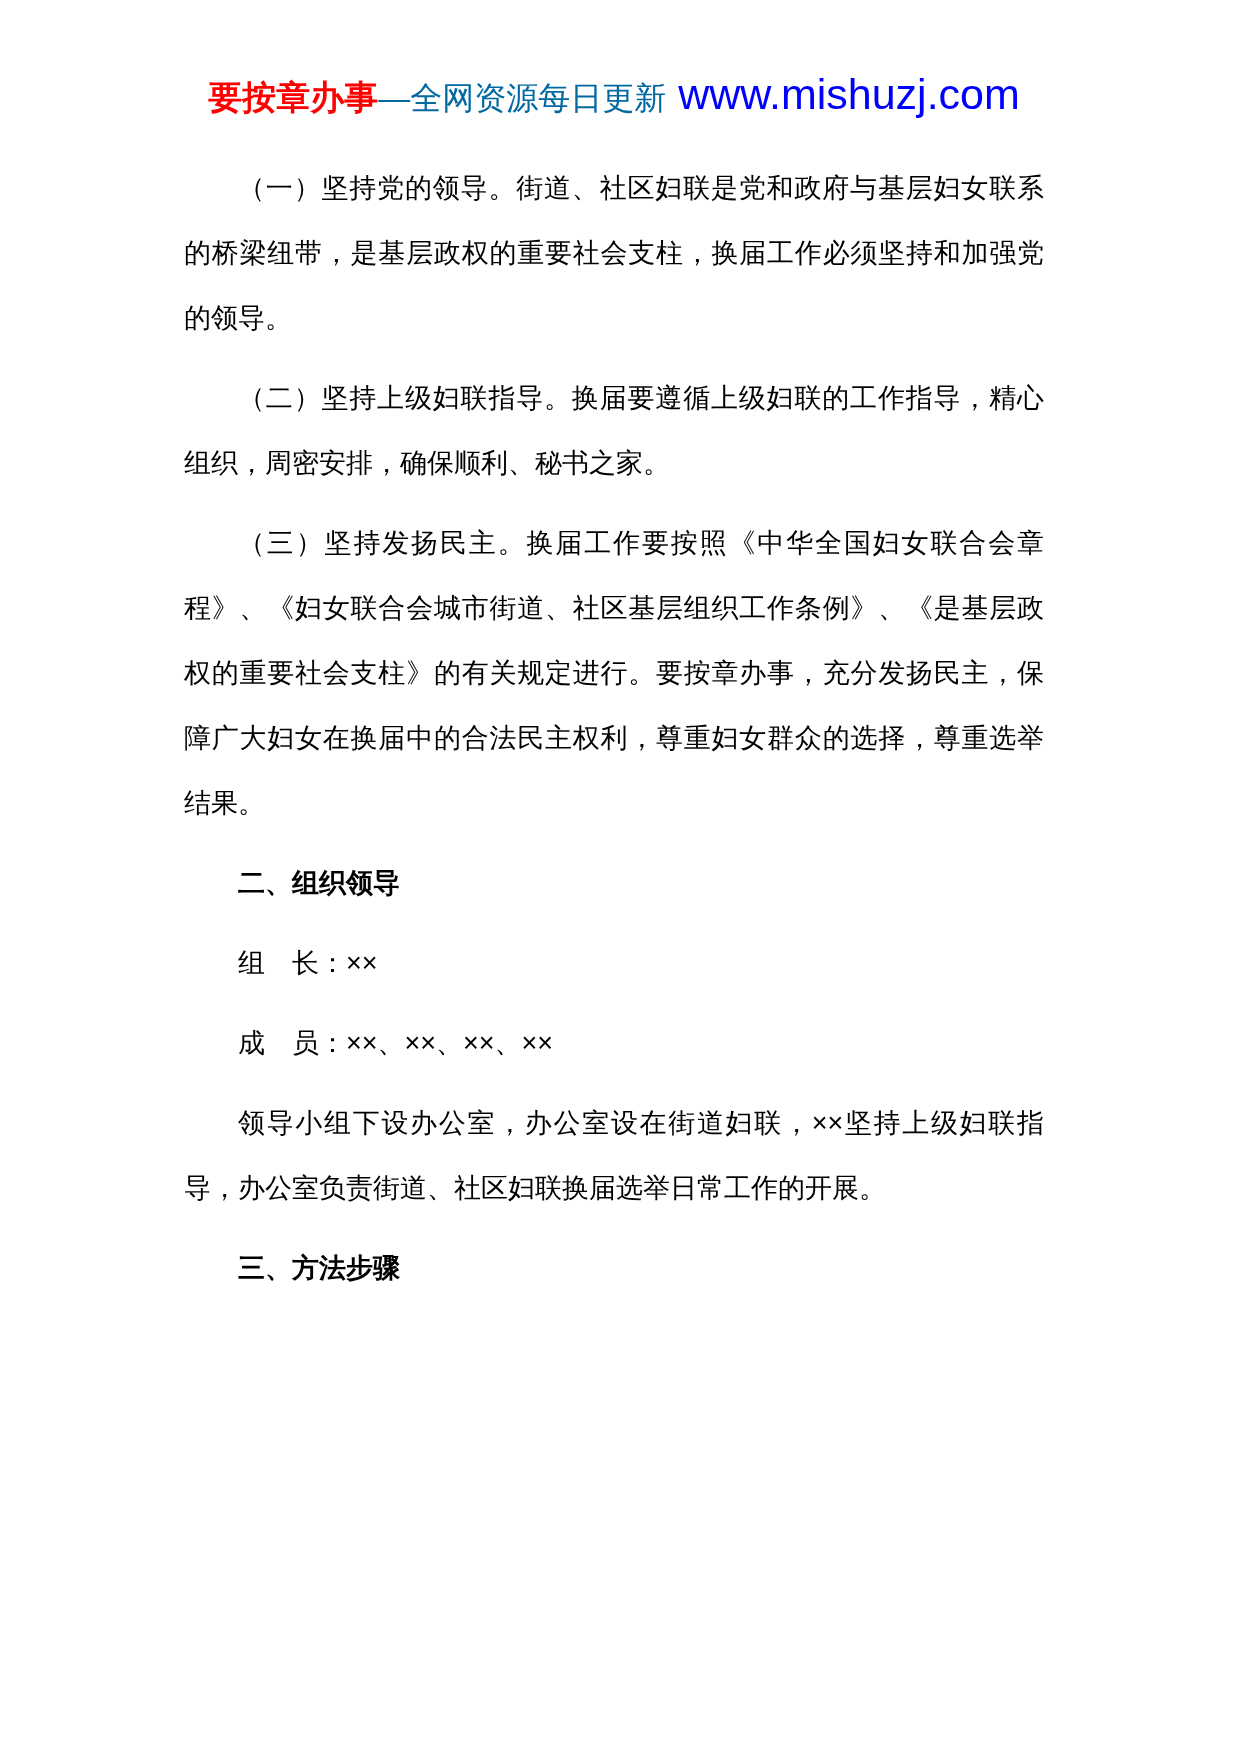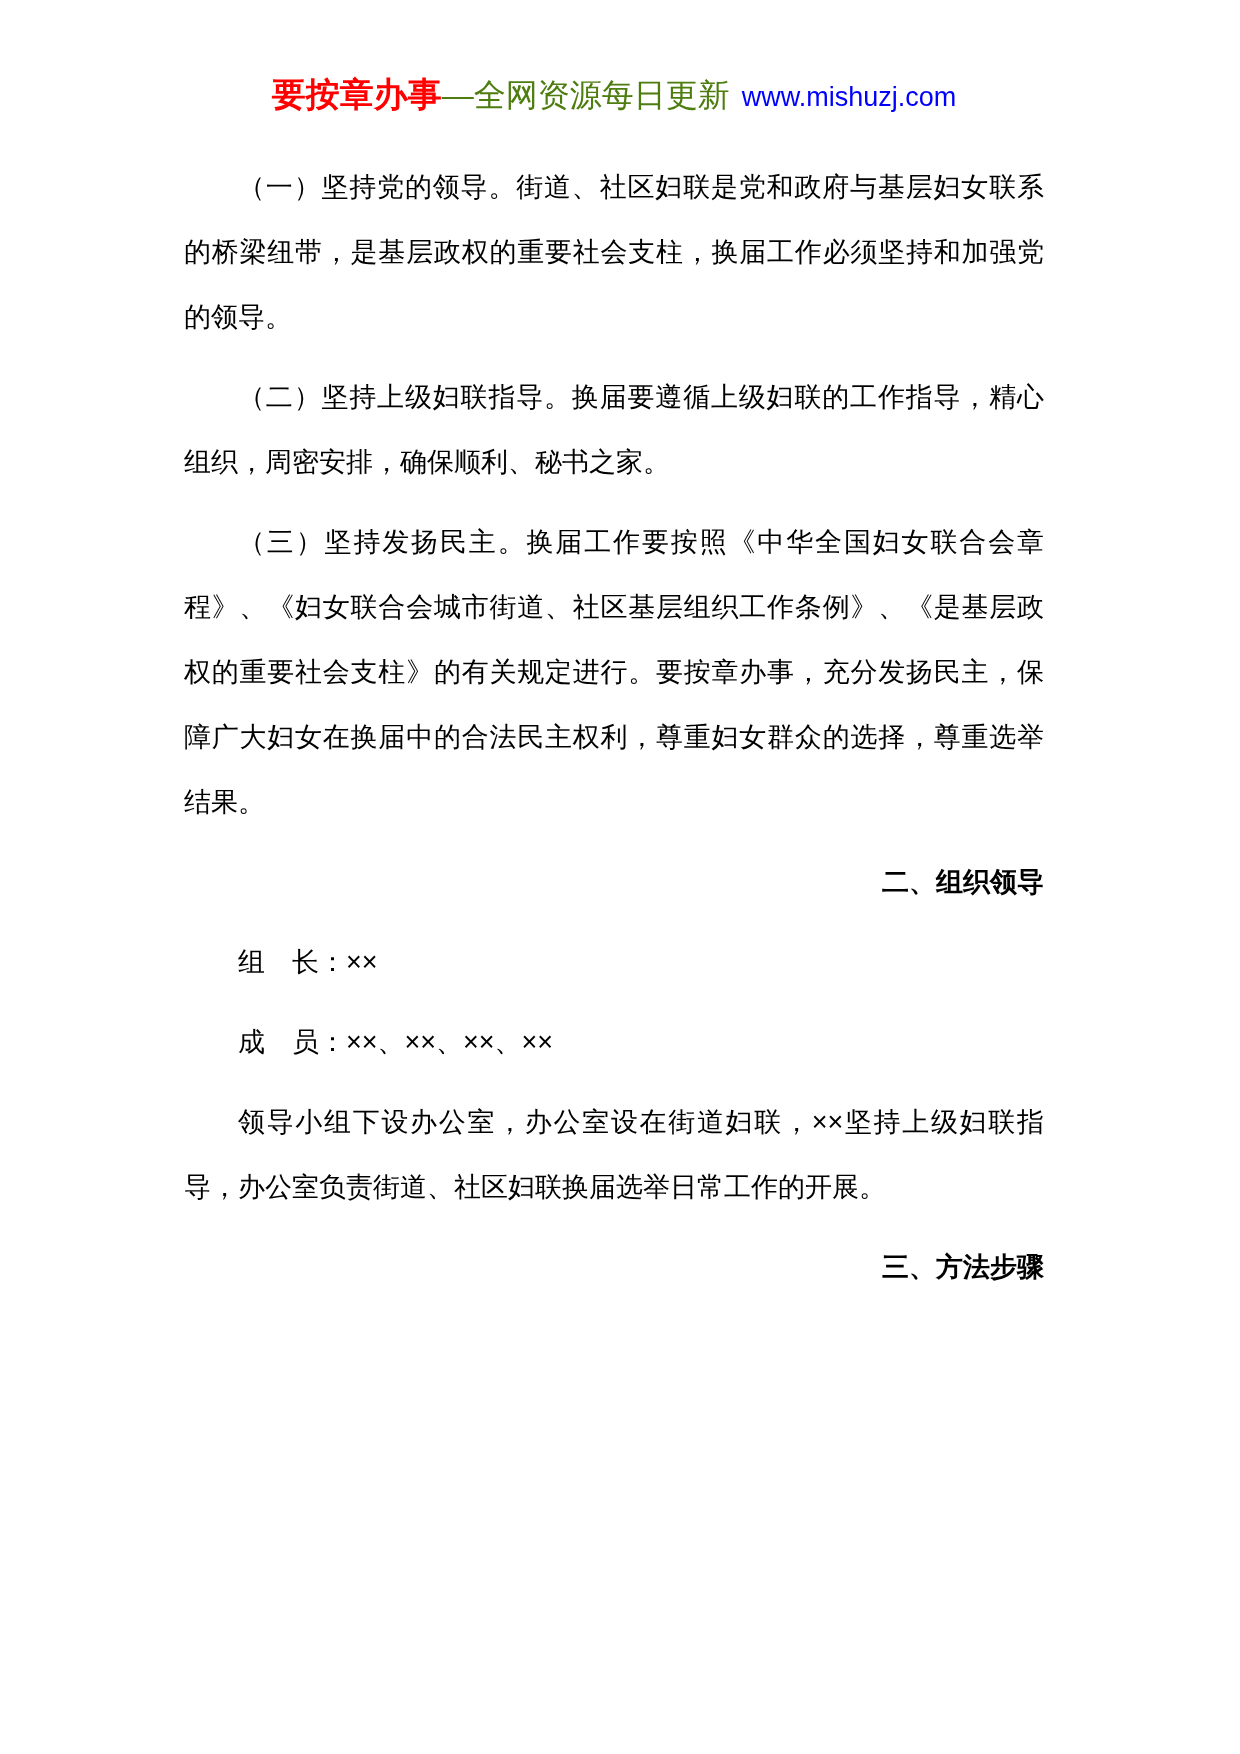--- a/index.html
+++ b/index.html
@@ -25,38 +25,38 @@
     font-size: 32px;
     line-height: 44px;
     margin: 0 0 36px 0;
   }
   .brand {
     color: #ff0000;
     font-weight: bold;
     font-size: 34px;
   }
   .tagline {
-    color: #4d7c0f;
+    color: #0369a1;
   }
   .url {
     color: #0000ff;
-    font-size: 27px;
+    font-size: 43px;
     margin-left: 12px;
   }
   p.para {
     margin: 0 0 15px 0;
     font-size: 27px;
     line-height: 65px;
     text-align: justify;
     text-indent: 2em;
     word-break: normal;
   }
   p.heading {
     font-weight: bold;
-    text-align: right;
+    text-align: left;
   }
 </style>
 </head>
 <body>
 
 <div class="page">
   <div class="content">
 
     <div class="doc-header">
       <span class="brand">要按章办事</span><span class="tagline">—全网资源每日更新</span><span class="url">www.mishuzj.com</span>

